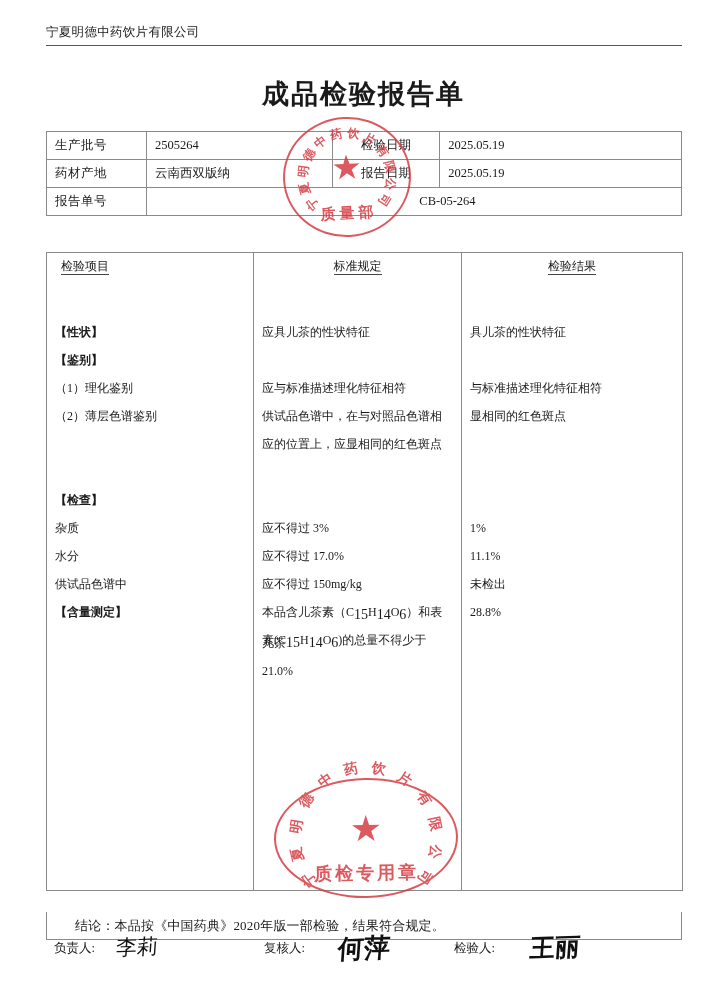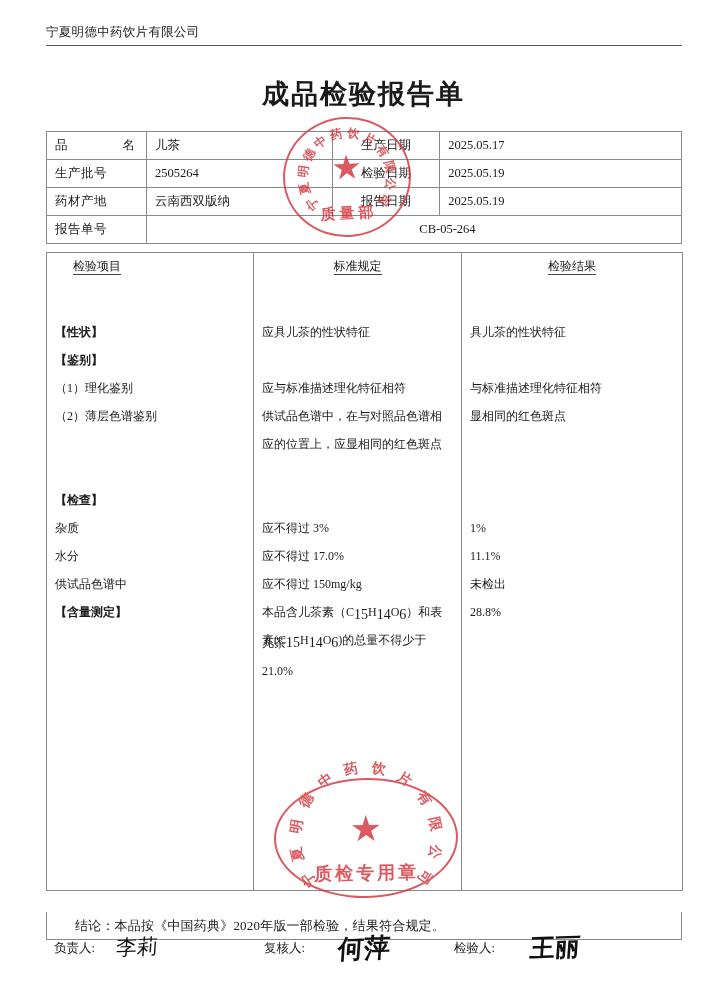--- a/index.html
+++ b/index.html
@@ -97,21 +97,21 @@
     border-top: 1px solid #8a8a8a;
     height: 30px;
     text-align: center;
     padding-top: 5px;
   }
   #result-table tr.head td span {
     border-bottom: 1px solid #444;
     padding-bottom: 1px;
   }
   #result-table tr.head td.h1 { text-align: left; }
-  #result-table tr.head td.h1 span { margin-left: 18px; }
+  #result-table tr.head td.h1 span { margin-left: 6px; }
   #result-table tr.body-row td {
     height: 600px;
     border-bottom: 1px solid #8a8a8a;
     padding-top: 2px;
   }
   .cellblock { line-height: 28px; }
   .cellblock .sp { display: block; height: 28px; }
   .cellblock .gap { display: block; height: 56px; }
   .cellblock .gap-s { display: block; height: 28px; }
   .bracket { font-weight: bold; }
@@ -220,26 +220,20 @@
 <div id="page">
 
   <div id="doc-header">
     <span class="company">宁夏明德中药饮片有限公司</span>
   </div>
 
   <div id="doc-title">成品检验报告单</div>
 
   <table class="tbl" id="info-table">
     <tbody>
-        <tr>
-      <td class="lbl lbl-sp">品　　名</td>
-      <td class="val">儿茶</td>
-      <td class="lbl2">生产日期</td>
-      <td class="val2">2025.05.17</td>
-    </tr>
     <tr>
       <td class="lbl">生产批号</td>
       <td class="val">2505264</td>
       <td class="lbl2">检验日期</td>
       <td class="val2">2025.05.19</td>
     </tr>
     <tr>
       <td class="lbl">药材产地</td>
       <td class="val">云南西双版纳</td>
       <td class="lbl2">报告日期</td>

